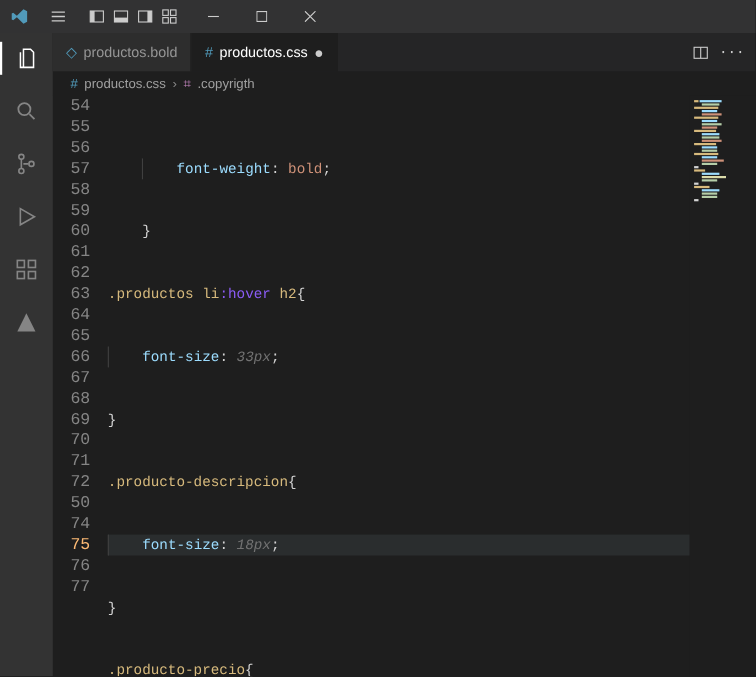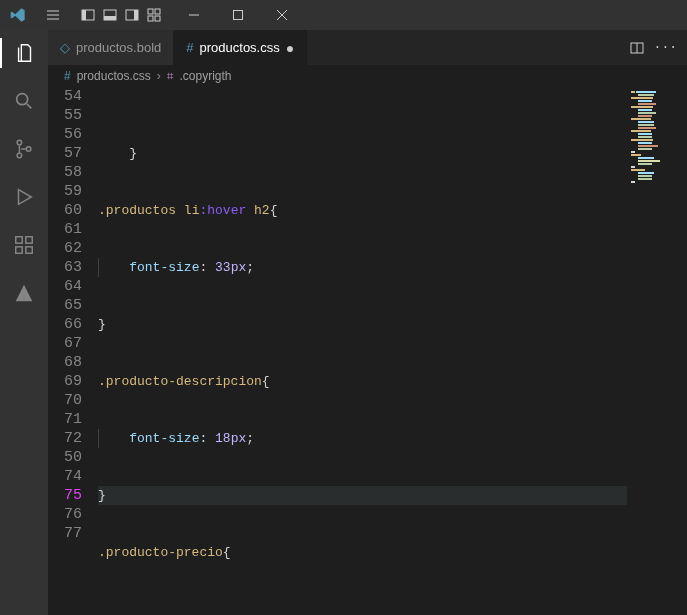--- a/index.html
+++ b/index.html
@@ -39,30 +39,30 @@
 .tab .close { color: #cccccc; font-size: 14px; }
 .tab-actions { margin-left: auto; display: flex; align-items: center; gap: 10px; padding: 0 10px; color: #cccccc; }
 .tab-actions span { cursor: pointer; }
 .breadcrumb { height: 22px; background: #1e1e1e; display: flex; align-items: center; padding-left: 16px; gap: 6px; font-family: 'Segoe UI', sans-serif; font-size: 12px; color: #a0a0a0; }
 .breadcrumb .ficon { color: #519aba; }
 .breadcrumb .sym { color: #c586c0; }
 .breadcrumb .chev { color: #888; }
 .code-wrap { flex: 1; display: flex; overflow: hidden; position: relative; }
 .gutter { width: 50px; text-align: right; padding-right: 16px; color: #858585; font-size: 15px; line-height: 19px; user-select: none; }
 .gutter div { height: 19px; }
-.gutter .cur { color: #d946ef; }
+.gutter .cur { color: #fdba74; }
 .code { flex: 1; font-size: 13px; line-height: 19px; white-space: pre; position: relative; }
 .code .line { height: 19px; }
 .code .hl { background: #2a2d2e; position: absolute; left: 0; right: 0; height: 19px; z-index: 0; }
 .code .line span { position: relative; z-index: 1; }
 .indent { display: inline-block; border-left: 1px solid #404040; width: 1px; height: 19px; vertical-align: top; margin-right: -1px; }
 .sel  { color: #d7ba7d; }
 .punc { color: #d4d4d4; }
 .prop { color: #9cdcfe; }
-.num  { color: #c4b5fd; }
+.num  { color: #737373; font-style: italic; }
 .kw   { color: #ce9178; }
 .ps   { color: #8b5cf6; }
 .minimap { width: 60px; background: #1e1e1e; position: relative; padding: 4px 4px; }
 .mm-line { height: 2px; margin-bottom: 1px; display: flex; gap: 1px; }
 .mm-seg { height: 2px; }
 svg { display: block; }
 </style>
 </head>
 <body>
 
@@ -218,20 +218,21 @@
           <div>72</div>
           <div>50</div>
           <div>74</div>
           <div class="cur">75</div>
           <div>76</div>
           <div>77</div>
       </div>
 
       <div class="code">
         <div class="hl" style="top:399px;"></div>
+        <div class="line"><span>    </span><span class="indent"></span><span>    </span><span class="prop">font-weight</span><span class="punc">: </span><span class="kw">bold</span><span class="punc">;</span></div>
         <div class="line"><span>    </span><span class="punc">}</span></div>
         <div class="line"><span class="sel">.productos</span><span class="punc"> </span><span class="sel">li</span><span class="ps">:hover</span><span class="punc"> </span><span class="sel">h2</span><span class="punc">{</span></div>
         <div class="line"><span class="indent"></span><span>    </span><span class="prop">font-size</span><span class="punc">: </span><span class="num">33px</span><span class="punc">;</span></div>
         <div class="line"><span class="punc">}</span></div>
         <div class="line"><span class="sel">.producto-descripcion</span><span class="punc">{</span></div>
         <div class="line"><span class="indent"></span><span>    </span><span class="prop">font-size</span><span class="punc">: </span><span class="num">18px</span><span class="punc">;</span></div>
         <div class="line"><span class="punc">}</span></div>
         <div class="line"><span class="sel">.producto-precio</span><span class="punc">{</span></div>
         
         

